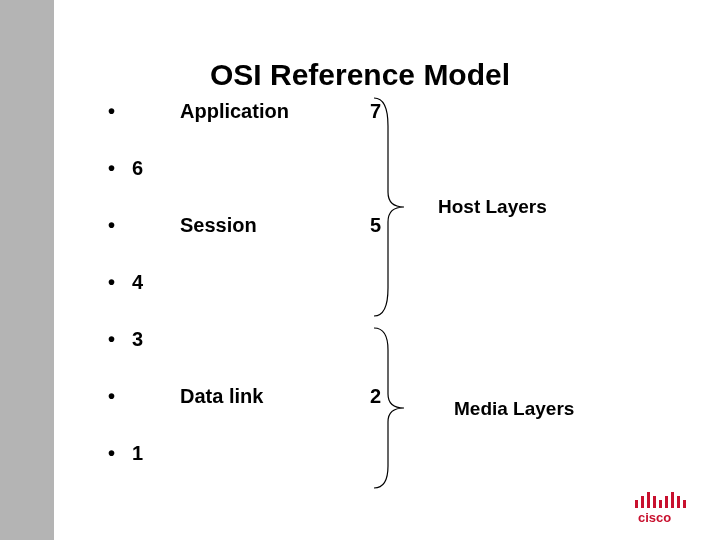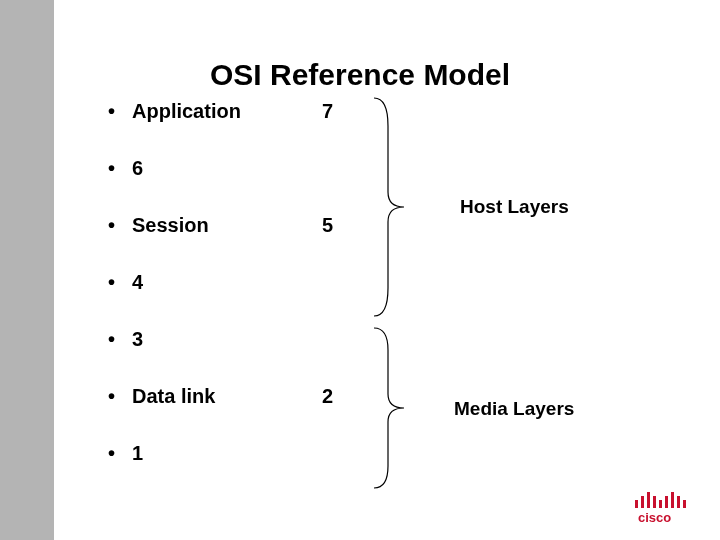--- a/index.html
+++ b/index.html
@@ -45,20 +45,21 @@
     display: flex;
     align-items: flex-start;
     font-size: 20px;
     font-weight: bold;
   }
   .bullet {
     width: 24px;
   }
   .name {
     width: 190px;
+    margin-left: 48px;
   }
   .num {
     width: 40px;
   }
   .brace1 {
     position: absolute;
     left: 370px;
     top: 96px;
     width: 40px;
     height: 222px;
@@ -69,21 +70,21 @@
     top: 326px;
     width: 40px;
     height: 164px;
   }
   .group-label {
     position: absolute;
     font-size: 19px;
     font-weight: bold;
   }
   .label-host {
-    left: 460px;
+    left: 438px;
     top: 196px;
   }
   .label-media {
     left: 454px;
     top: 398px;
   }
   .logo {
     position: absolute;
     right: 18px;
     bottom: 14px;

